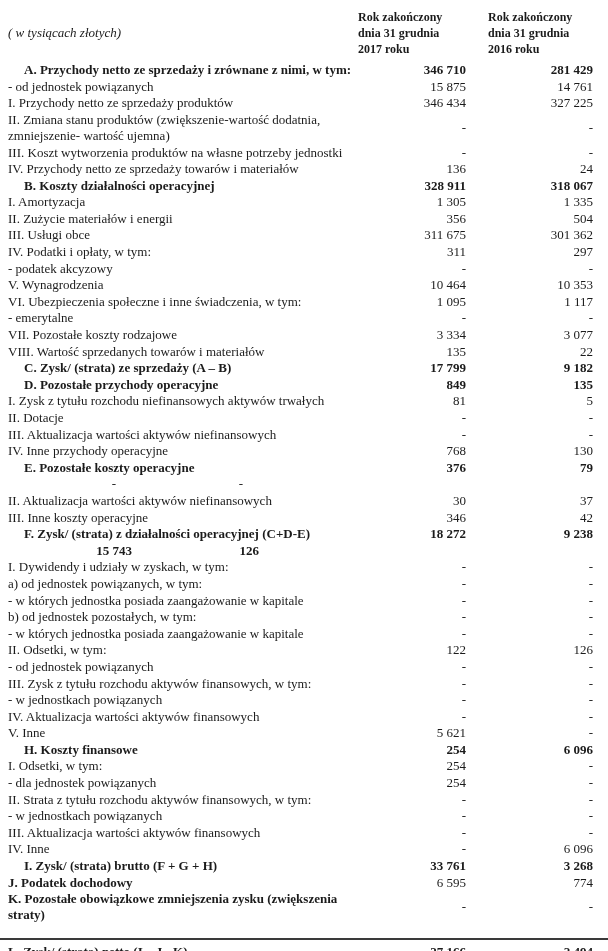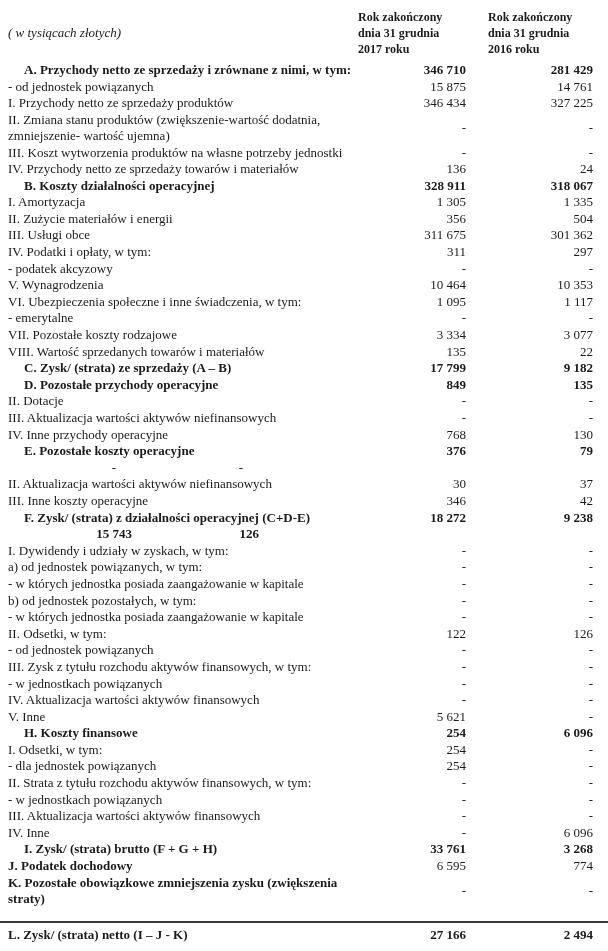--- a/index.html
+++ b/index.html
@@ -183,20 +183,25 @@
     <div class="label">C. Zysk/ (strata) ze sprzedaży (A – B)</div>
     <div class="v v1">17 799</div>
     <div class="v v2">9 182</div>
   </div>
       <div class="row section">
     <div class="label">D. Pozostałe przychody operacyjne</div>
     <div class="v v1">849</div>
     <div class="v v2">135</div>
   </div>
       <div class="row">
+    <div class="label">I. Zysk z tytułu rozchodu niefinansowych aktywów trwałych</div>
+    <div class="v v1">81</div>
+    <div class="v v2">5</div>
+  </div>
+      <div class="row">
     <div class="label">II. Dotacje</div>
     <div class="v v1">-</div>
     <div class="v v2">-</div>
   </div>
       <div class="row">
     <div class="label">III. Aktualizacja wartości aktywów niefinansowych</div>
     <div class="v v1">-</div>
     <div class="v v2">-</div>
   </div>
       <div class="row">

